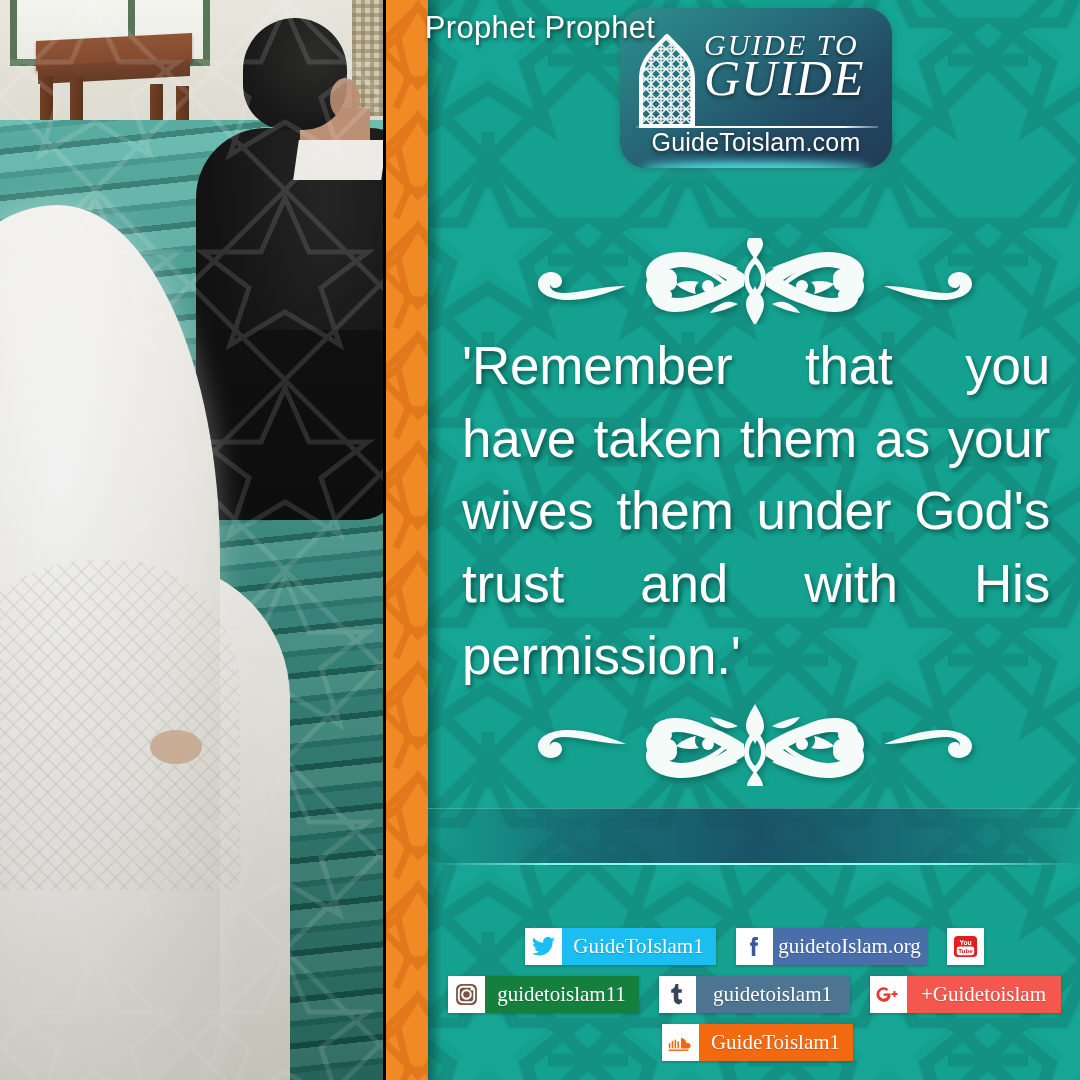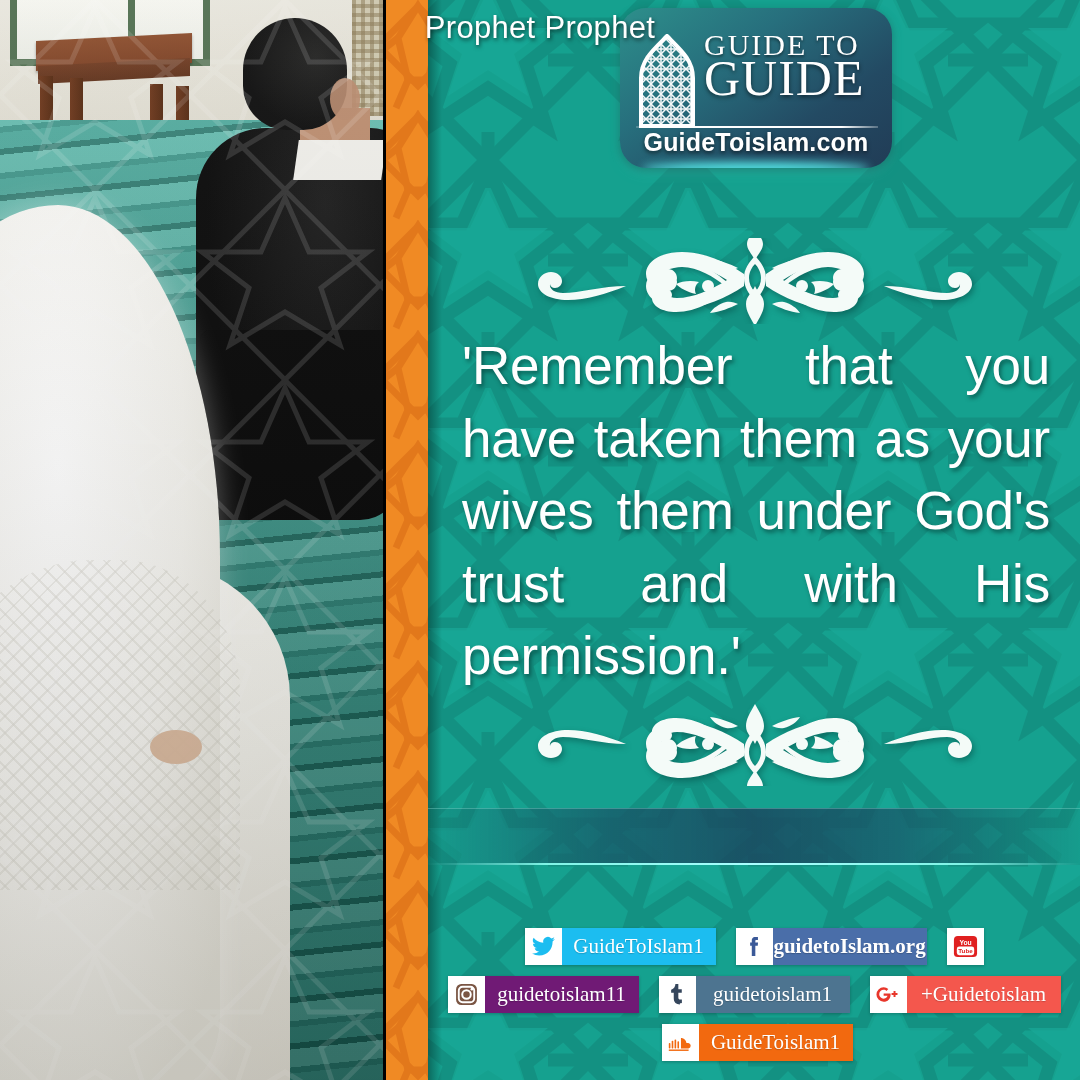--- a/index.html
+++ b/index.html
@@ -169,42 +169,41 @@
     border-radius:26px;
     background:linear-gradient(145deg,#2d8f8b 0%,#276f7d 35%,#234a63 70%,#213c56 100%);
     box-shadow:0 3px 10px rgba(0,0,0,.35), 0 6px 14px -4px rgba(80,255,240,.55);
     overflow:hidden;
   }
   #logo-badge:after{
     content:"";position:absolute;left:8%;bottom:-7px;width:84%;height:13px;
     border-radius:50%;
     background:#55ecea;filter:blur(5px);opacity:.95;
   }
-  .logo-inner{position:absolute;inset:0;display:flex;align-items:flex-start;padding:22px 14px 7px 16px;}
+  .logo-inner{position:absolute;inset:0;display:flex;align-items:flex-start;padding:22px 14px 7px 16px;font-style:italic;}
   .logo-arch{width:62px;height:96px;flex:0 0 auto;margin-top:4px;}
   .logo-words{flex:1;display:flex;flex-direction:column;align-items:flex-start;margin-left:6px;}
   .logo-guide{
     font-family:"Liberation Serif",serif;
     font-size:30px;letter-spacing:2px;color:#fff;line-height:.98;
     text-shadow:0 2px 3px rgba(0,0,0,.5);
   }
   .logo-islam{
     font-family:"Liberation Serif",serif;
     font-size:50px;letter-spacing:1px;color:#fff;line-height:.92;margin-top:-4px;
     text-shadow:0 2px 4px rgba(0,0,0,.55);
   }
   .logo-rule{
     position:absolute;left:16px;right:14px;top:118px;height:2px;
     background:linear-gradient(90deg,rgba(255,255,255,.2),#ffffff 25%,#ffffff 85%,rgba(255,255,255,.25));
   }
   .logo-url{
     position:absolute;left:0;right:0;top:120px;text-align:center;
     font-size:25px;color:#fff;letter-spacing:.2px;
     text-shadow:0 2px 4px rgba(0,0,0,.6);
-    font-weight:bold;
   }
 
   
   .ornament{position:absolute;left:466px;width:578px;height:86px;}
   #orn-top{top:238px;}
   #orn-bottom{top:700px;}
 
   
   #quote{
     position:absolute;left:462px;top:330px;width:588px;
@@ -254,21 +253,21 @@
   }
   .chip-ico svg{display:block;}
   .chip-label{
     display:flex;align-items:center;justify-content:center;
     height:37px;padding:16px 12px;box-sizing:border-box;
     font-family:"Liberation Serif",serif;
     font-size:21px;color:#fff;white-space:nowrap;
     text-shadow:0 1px 1px rgba(0,0,0,.2);
   }
   .w-tw .chip-label{width:154px;}
-  .w-fb .chip-label{width:154px;font-weight:bold;}
+  .w-fb .chip-label{width:154px;}
   .w-yt .chip-label{width:154px;}
   .w-ig .chip-label{width:154px;}
   .w-tu .chip-label{width:154px;}
   .w-gp .chip-label{width:154px;}
   .w-sc .chip-label{width:154px;}
   .srow-sc{margin-left:6px;}
 </style>
 </head>
 <body>
 
@@ -500,21 +499,21 @@
     <div class="srow">
         <div class="chip w-ig">
           <div class="chip-ico">
             <svg width="25" height="25" viewBox="0 0 24 24">
               <rect x="2" y="2" width="20" height="20" rx="5" fill="#7a5543"></rect>
               <rect x="4.6" y="4.6" width="14.8" height="14.8" rx="3.6" fill="none" stroke="#fff" stroke-width="1.8"></rect>
               <circle cx="12" cy="12" r="4.1" fill="none" stroke="#fff" stroke-width="1.9"></circle>
               <circle cx="17.2" cy="6.9" r="1.3" fill="#fff"></circle>
             </svg>
           </div>
-          <div class="chip-label" style="background: #701a75;">guidetoislam11</div>
+          <div class="chip-label" style="background: #15803d;">guidetoislam11</div>
         </div>
         <div class="chip w-tu">
           <div class="chip-ico">
             <svg width="25" height="25" viewBox="0 0 24 24">
               <path fill="#35465c" d="M14.3 21.5c-3.4 0-5.9-1.7-5.9-5.9v-5.4H5.9V7.4C8.7 6.7 9.9 4.3 10 2h2.8v4.9h3.3v3.3h-3.3v4.7c0 1.4.7 1.9 1.8 1.9h1.6v3.4c-.5.1-1.2.3-1.9.3z"></path>
             </svg>
           </div>
           <div class="chip-label" style="background: rgb(77, 116, 144);">guidetoislam1</div>
         </div>
         <div class="chip w-gp">

